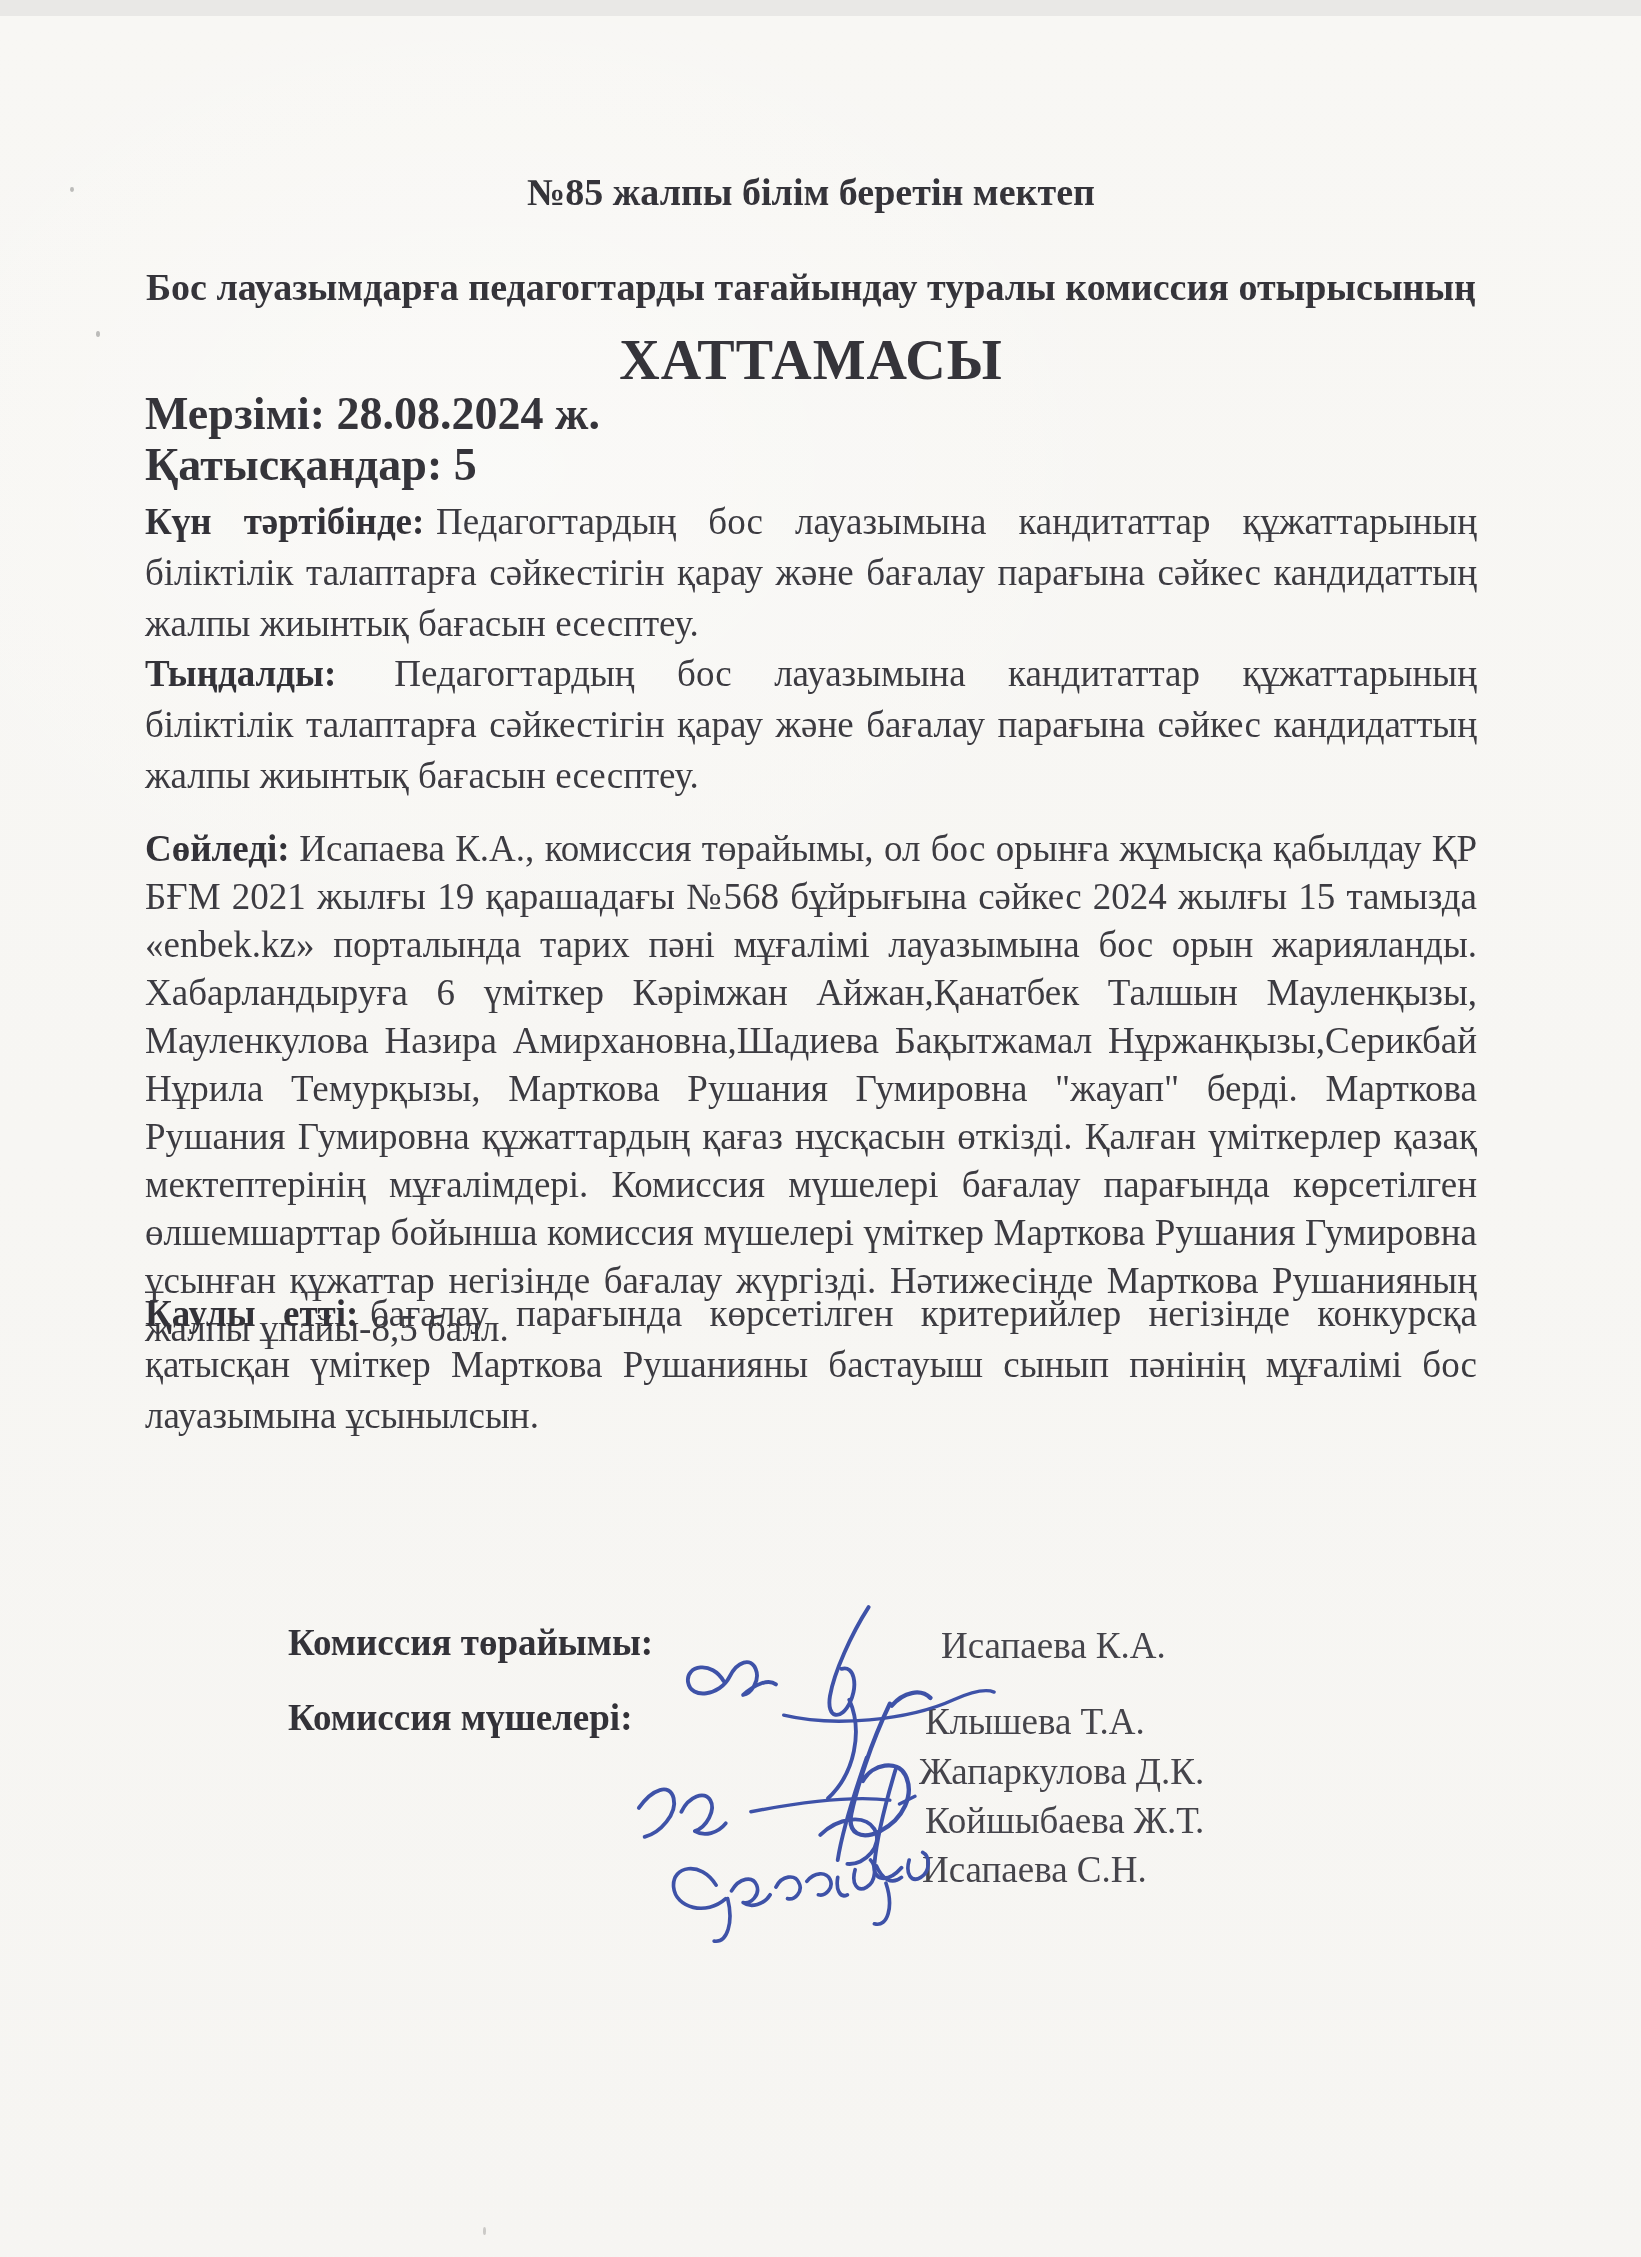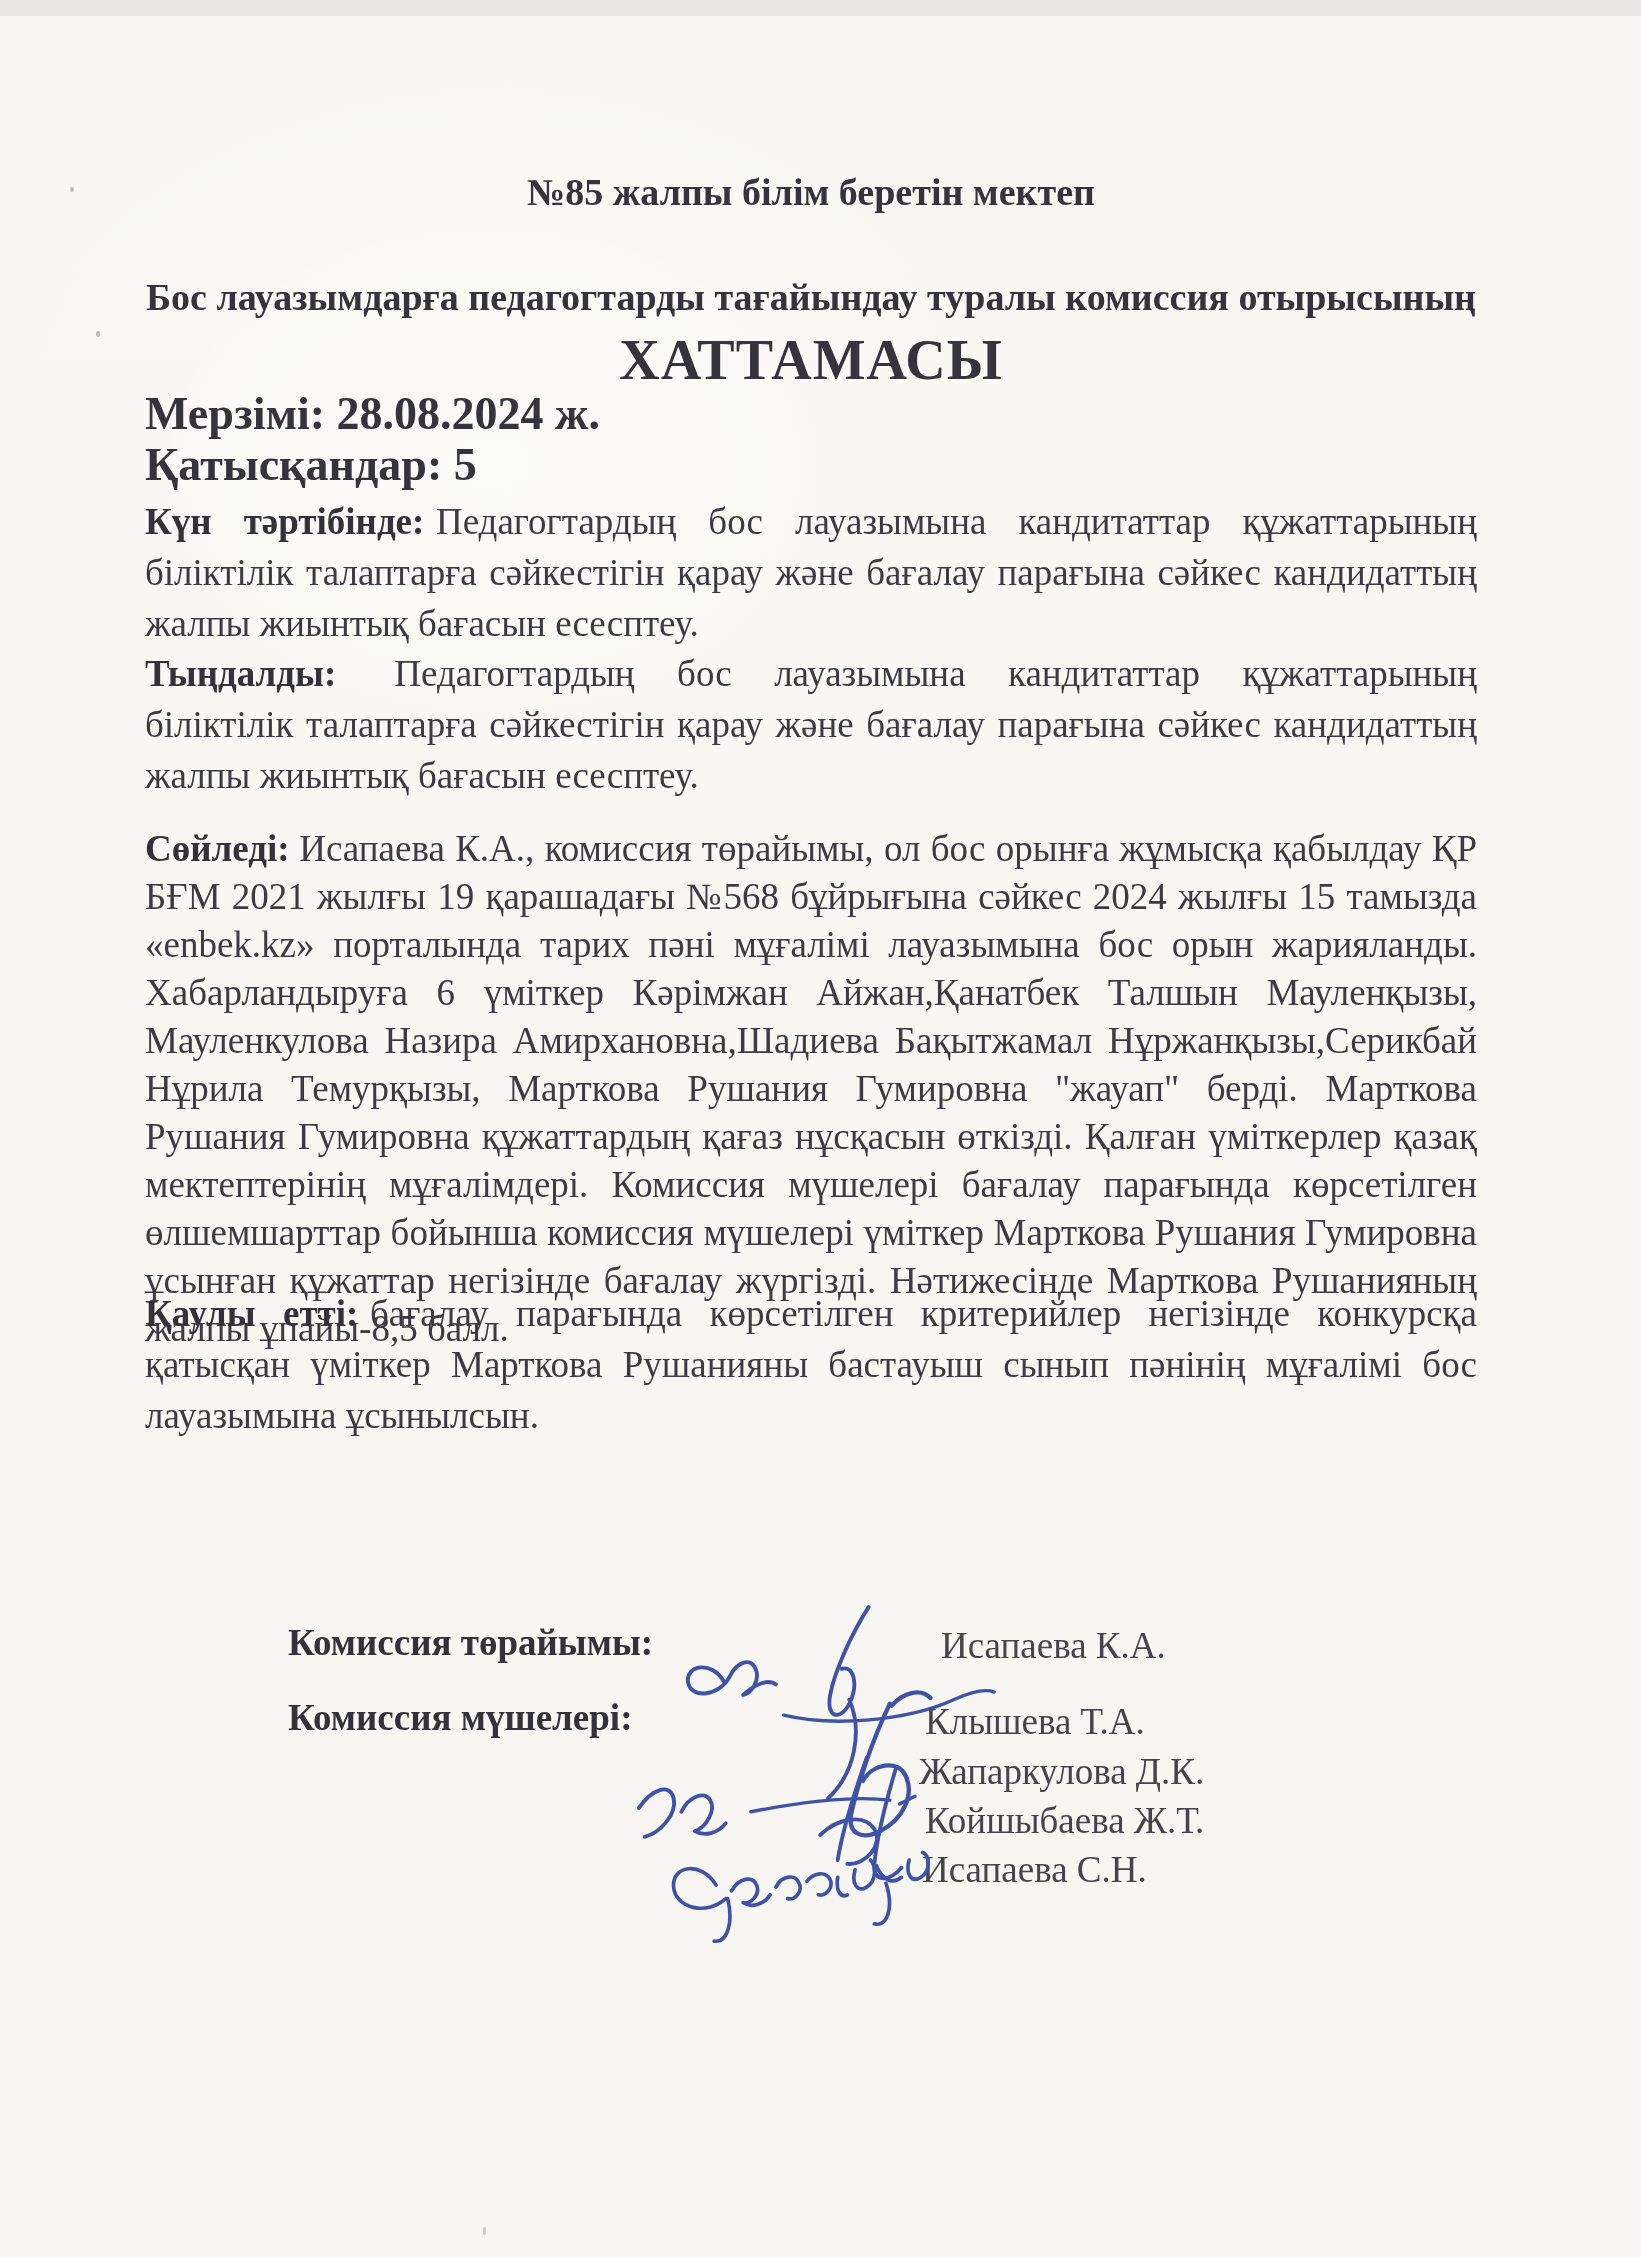--- a/index.html
+++ b/index.html
@@ -54,21 +54,21 @@
     position:absolute;left:0;bottom:11.6px;width:100%;height:2.9px;
     background:#b8b7b4;opacity:.7;
   }
 </style>
 </head>
 <body>
 
 <div class="page">
 
   <div class="abs title" style="top:154px;">№85 жалпы білім беретін мектеп</div>
-  <div class="abs title" style="top:259px;">Бос лауазымдарға педагогтарды тағайындау туралы комиссия отырысының</div>
+  <div class="abs title" style="top:249px;">Бос лауазымдарға педагогтарды тағайындау туралы комиссия отырысының</div>
   <div class="abs title" style="top:312px;font-size:56px;letter-spacing:1px;">ХАТТАМАСЫ</div>
 
   <div class="abs meta-line" style="top:371px;">
     <span>Мерзімі:</span>
     <span>28.08.2024 ж.</span>
   </div>
   <div class="abs meta-line" style="top:422px;">
     <span>Қатысқандар:</span>
     <span>5</span>
   </div>

